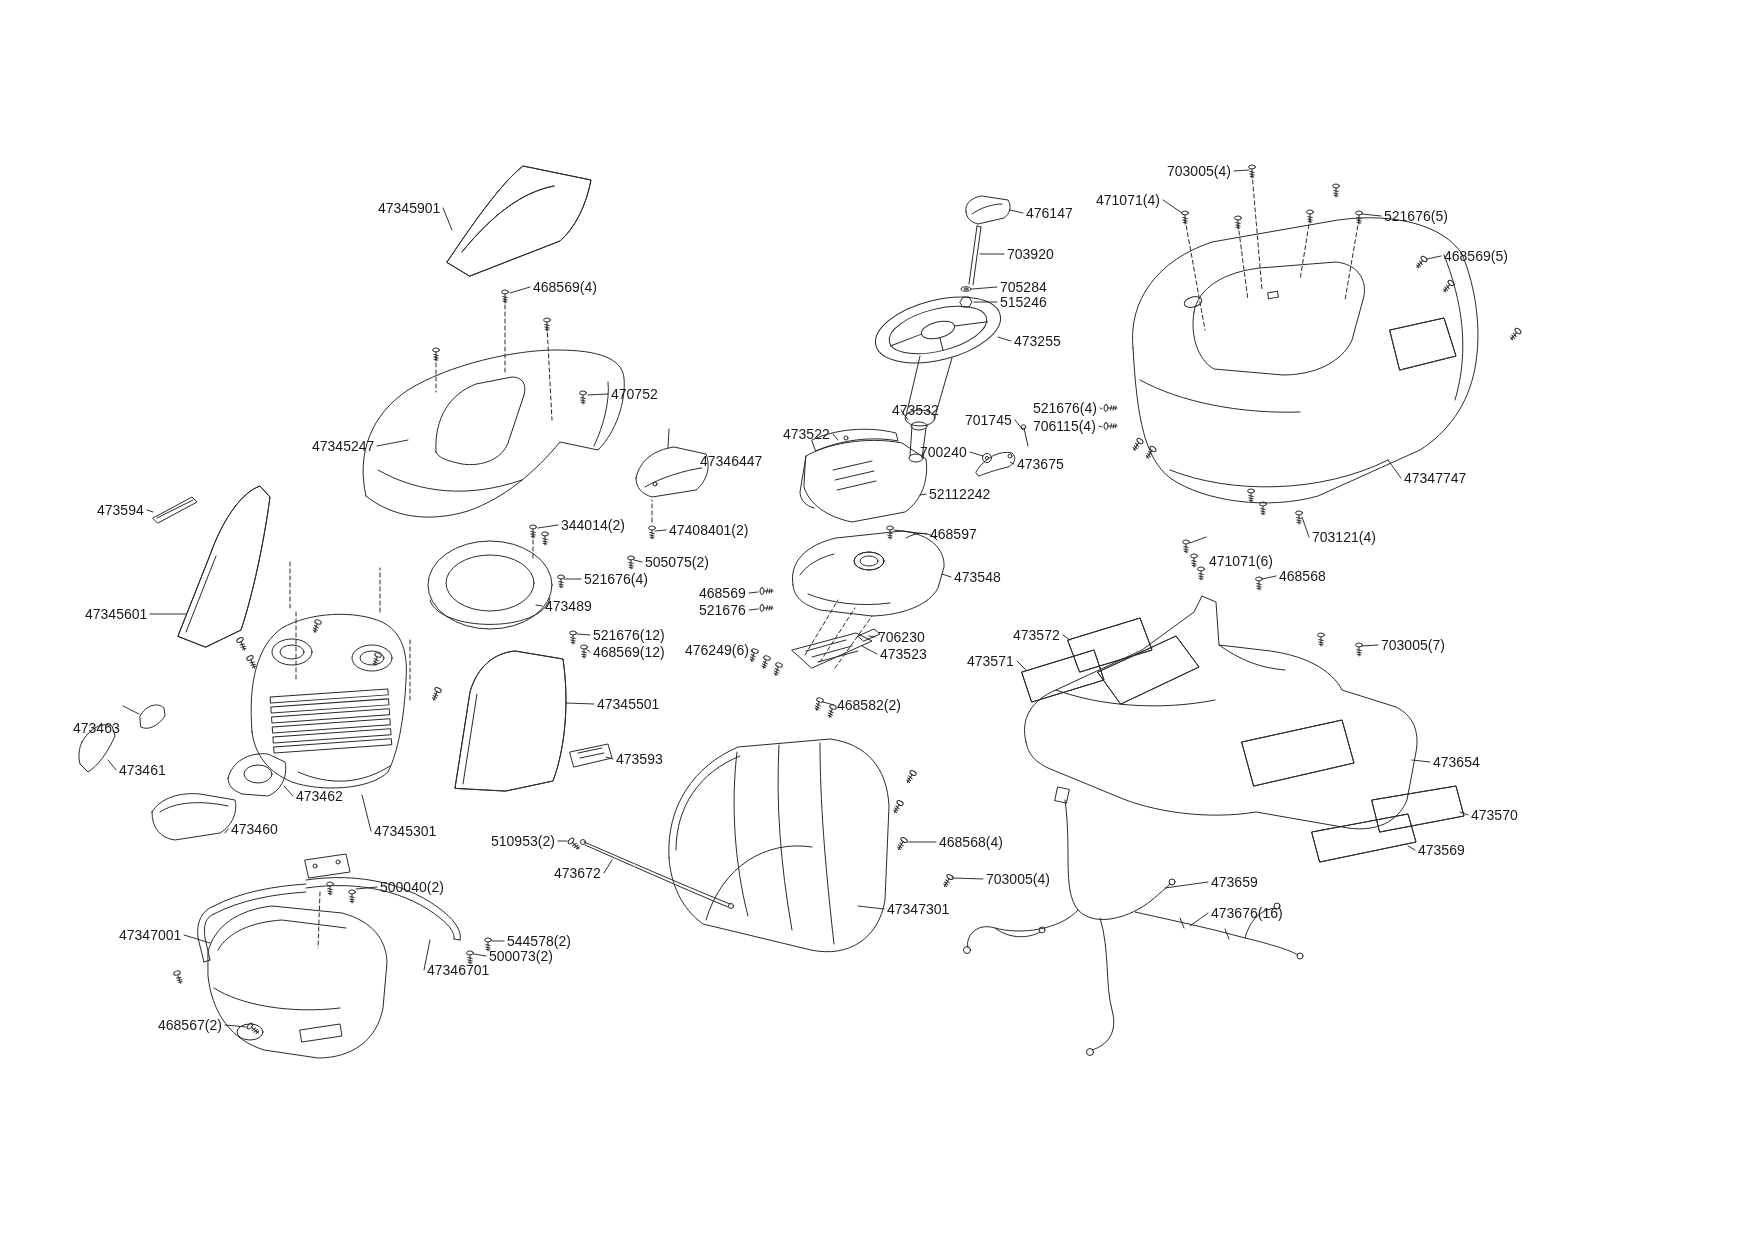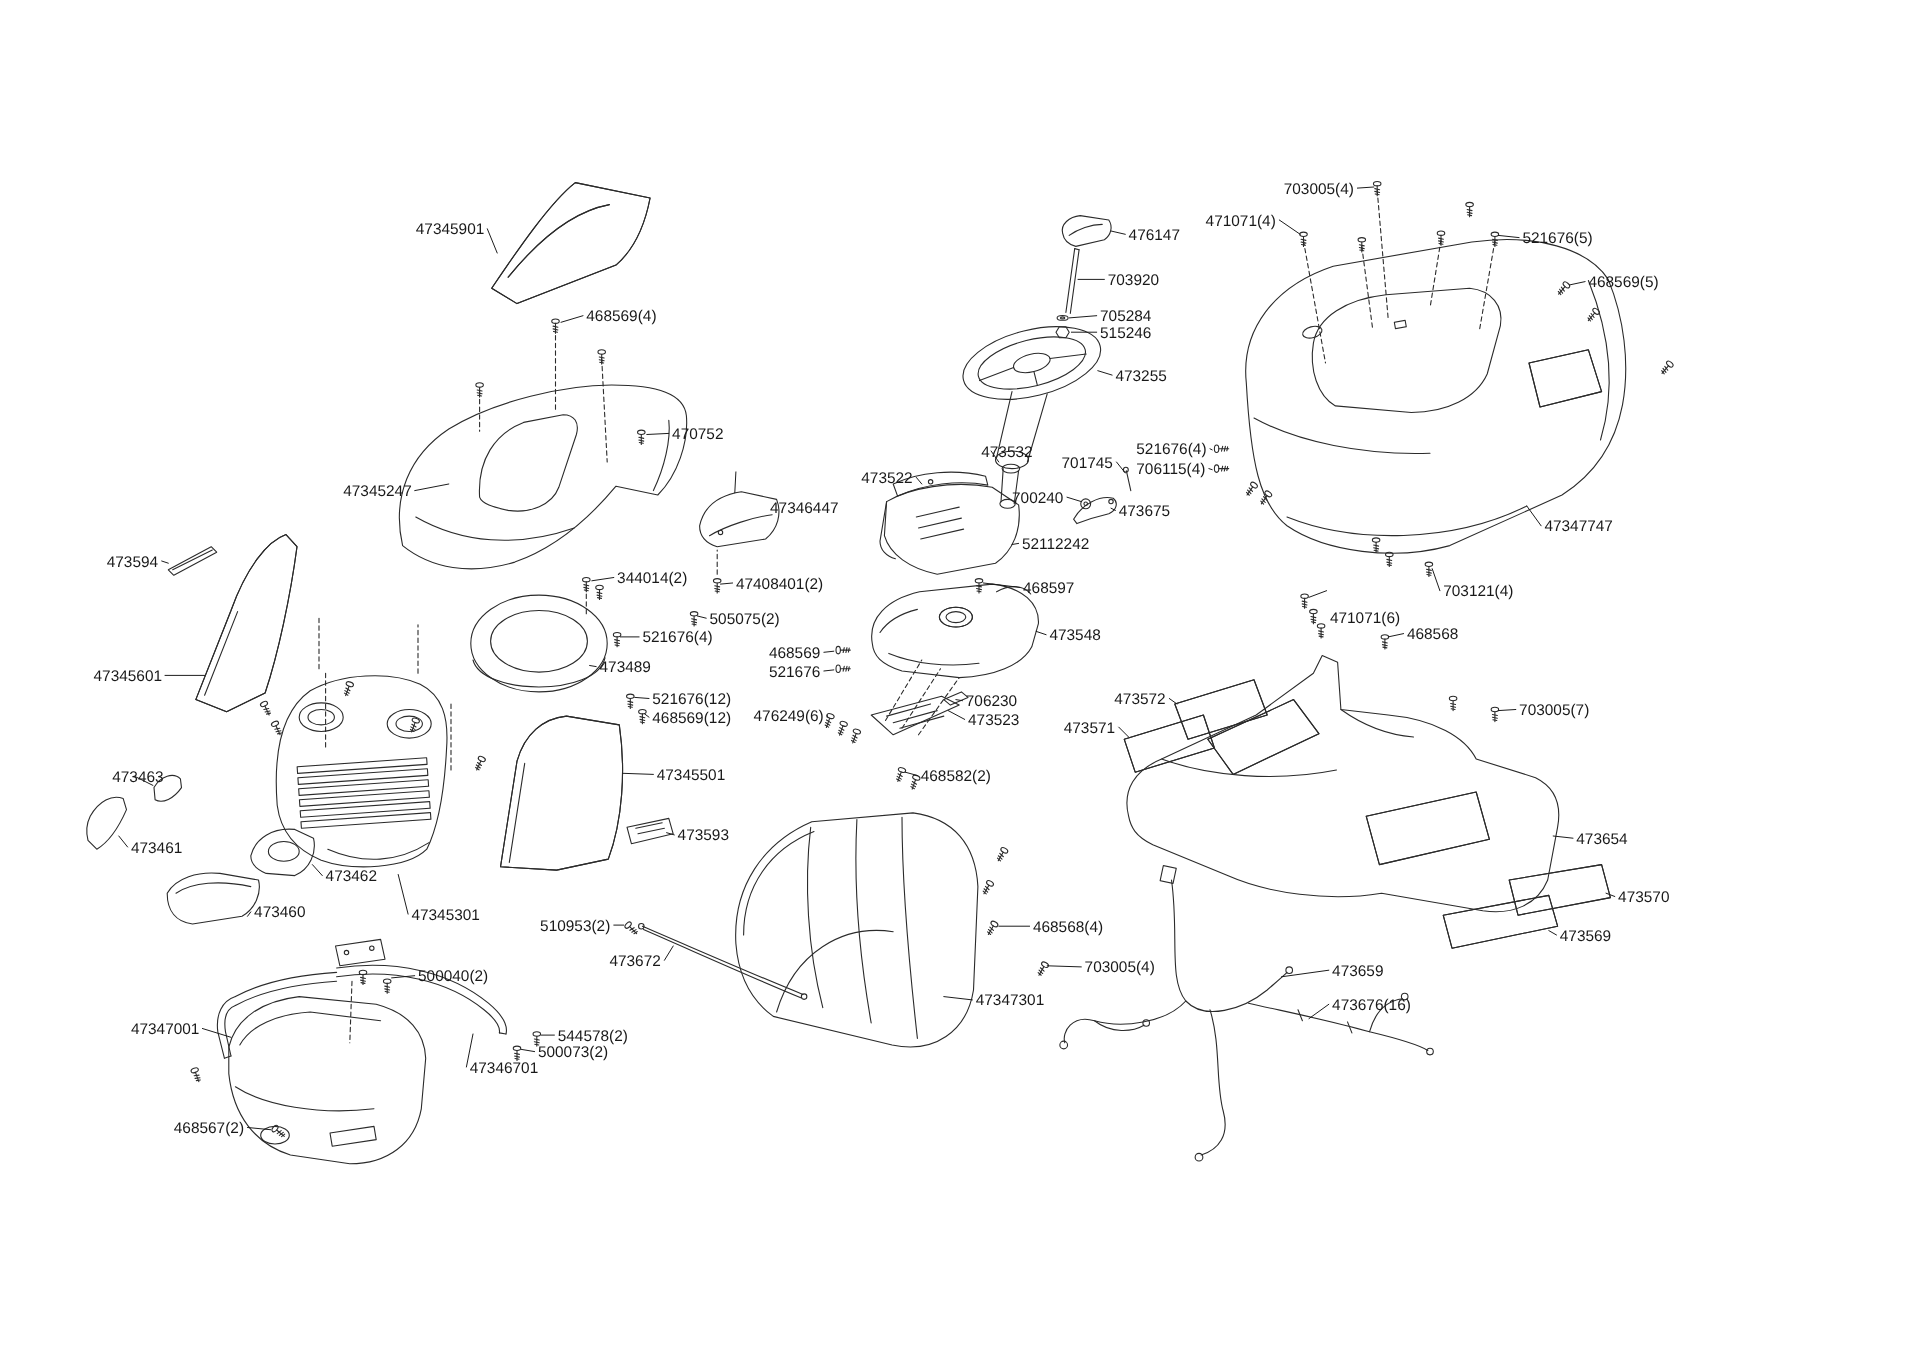--- a/index.html
+++ b/index.html
@@ -472,21 +472,21 @@
       <div class="part-label" style="left: 700px; top: 421px; margin-top: 32px;">47346447</div>
       <div class="part-label" style="left: 561px; top: 517px;">344014(2)</div>
       <div class="part-label" style="left: 669px; top: 522px;">47408401(2)</div>
       <div class="part-label" style="left: 645px; top: 554px;">505075(2)</div>
       <div class="part-label" style="left: 584px; top: 571px;">521676(4)</div>
       <div class="part-label" style="left: 545px; top: 598px;">473489</div>
       <div class="part-label" style="left: 97px; top: 502px;">473594</div>
       <div class="part-label" style="left: 85px; top: 606px;">47345601</div>
       <div class="part-label" style="left: 593px; top: 627px;">521676(12)</div>
       <div class="part-label" style="left: 593px; top: 644px;">468569(12)</div>
-      <div class="part-label" style="left: 73px; top: 698px; margin-left: 29px;">473463</div>
+      <div class="part-label" style="left: 73px; top: 720px;">473463</div>
       <div class="part-label" style="left: 119px; top: 762px;">473461</div>
       <div class="part-label" style="left: 296px; top: 788px;">473462</div>
       <div class="part-label" style="left: 231px; top: 821px;">473460</div>
       <div class="part-label" style="left: 374px; top: 823px;">47345301</div>
       <div class="part-label" style="left: 597px; top: 696px;">47345501</div>
       <div class="part-label" style="left: 616px; top: 751px;">473593</div>
       <div class="part-label" style="left: 491px; top: 833px;">510953(2)</div>
       <div class="part-label" style="left: 554px; top: 865px;">473672</div>
       <div class="part-label" style="left: 380px; top: 879px;">500040(2)</div>
       <div class="part-label" style="left: 119px; top: 927px;">47347001</div>

